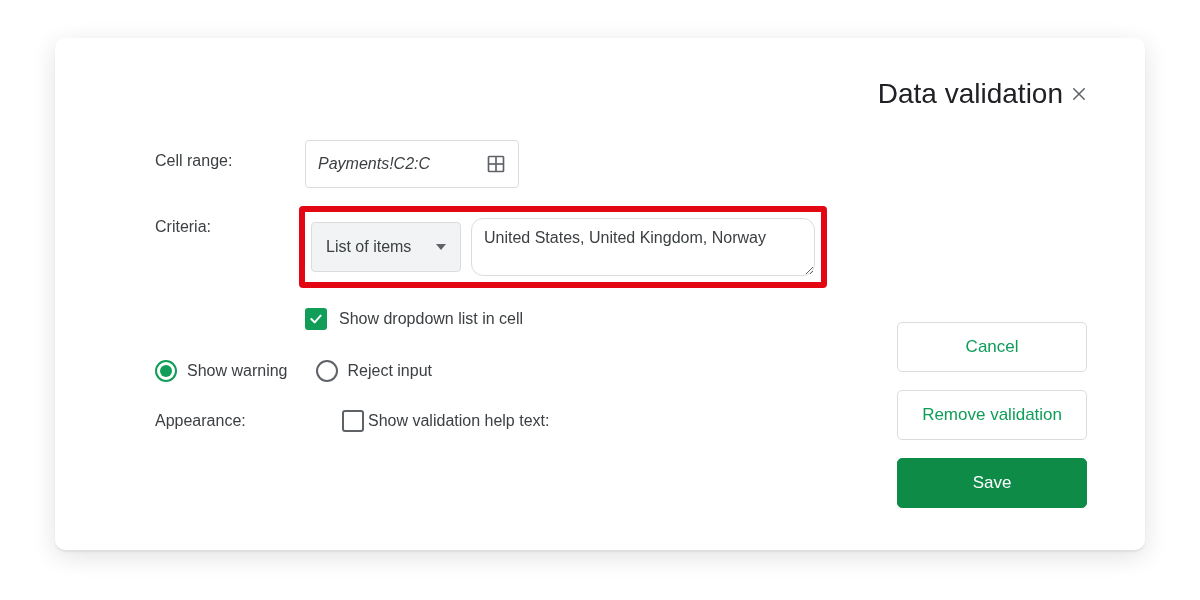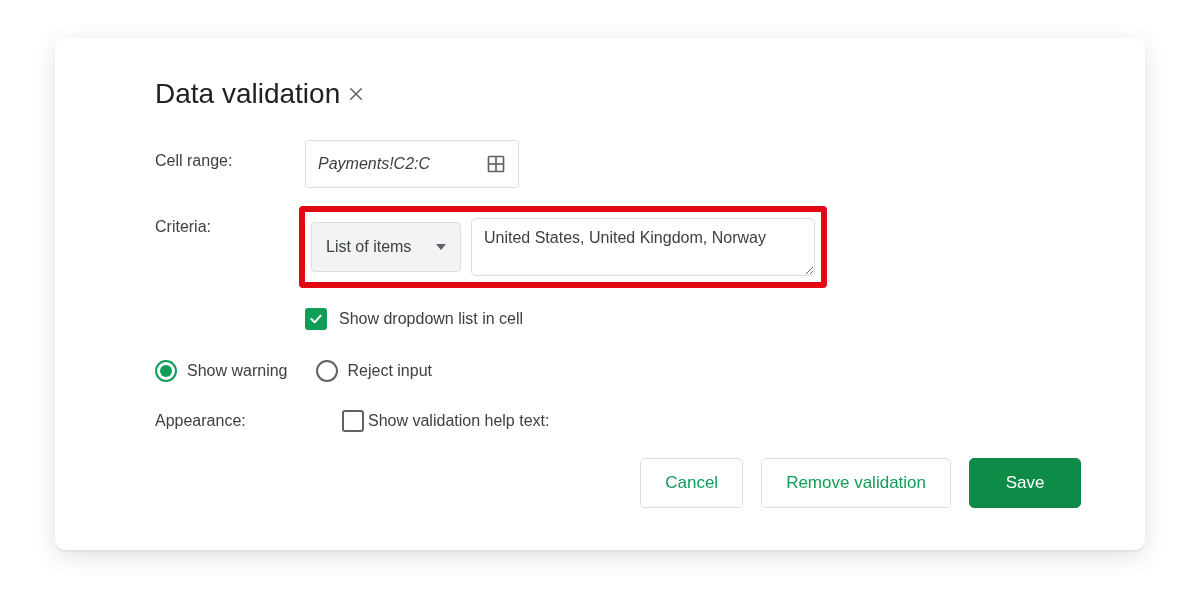--- a/index.html
+++ b/index.html
@@ -7,21 +7,21 @@
   .stage { width: 1200px; height: 600px; position: relative; }
   .dialog {
     position: absolute;
     left: 55px; top: 38px;
     width: 1090px; height: 512px;
     background: #fff;
     border-radius: 10px;
     box-shadow: 0 2px 2px rgba(0,0,0,0.06), 0 6px 24px rgba(0,0,0,0.12);
     padding: 40px 50px 40px 100px;
   }
-  .titlebar { display: flex; align-items: center; justify-content: flex-start; margin-bottom: 30px; }
+  .titlebar { display: flex; align-items: center; justify-content: flex-end; margin-bottom: 30px; }
   .title { font-size: 28px; color: #202124; font-weight: 400; }
   .close-x { width: 32px; height: 32px; display: flex; align-items: center; justify-content: center; cursor: pointer; color: #5f6368; }
   .close-x svg { width: 18px; height: 18px; }
 
   .row { display: flex; align-items: flex-start; margin-bottom: 18px; }
   .row .label { width: 150px; font-size: 16px; color: #3c4043; padding-top: 12px; }
   .row .controls { flex: 1; display: flex; align-items: flex-start; gap: 10px; }
 
   .text-input {
     border: 1px solid #dadce0; border-radius: 4px; background: #fff;
@@ -38,39 +38,39 @@
     margin-left: -6px;
   }
   .dropdown-btn {
     border: 1px solid #dadce0; border-radius: 4px; background: #f1f3f4;
     height: 50px; padding: 0 14px; font-size: 16px; color: #3c4043;
     display: flex; align-items: center; gap: 8px; cursor: pointer;
     width: 150px; justify-content: space-between;
   }
   .caret { width: 0; height: 0; border-left: 5px solid transparent; border-right: 5px solid transparent; border-top: 6px solid #5f6368; }
   .textarea {
-    border: 1px solid #dadce0; border-radius: 5px; background: #fff;
+    border: 1px solid #dadce0; border-radius: 12px; background: #fff;
     width: 344px; height: 58px; padding: 8px 12px; font-size: 16px; color: #3c4043;
     resize: both; overflow: auto; font-family: inherit; line-height: 1.35;
   }
 
   .chk-row { display: flex; align-items: center; gap: 12px; margin-left: 150px; margin-top: 20px; margin-bottom: 20px; }
   .chk { width: 22px; height: 22px; border-radius: 3px; display: flex; align-items: center; justify-content: center; cursor: pointer; }
   .chk.checked { background: #0f9d58; }
   .chk.unchecked { background: #fff; border: 2px solid #5f6368; }
   .chk svg { width: 16px; height: 16px; color: #fff; }
   .chk-label { font-size: 16px; color: #3c4043; }
 
   .radio-group { display: flex; align-items: center; gap: 28px; }
   .radio-item { display: flex; align-items: center; gap: 10px; cursor: pointer; }
   .radio { width: 22px; height: 22px; border-radius: 50%; border: 2px solid #5f6368; display: flex; align-items: center; justify-content: center; }
   .radio.selected { border-color: #0f9d58; }
   .radio.selected::after { content: ""; width: 12px; height: 12px; border-radius: 50%; background: #0f9d58; }
 
-  .footer { position: absolute; right: 64px; bottom: 42px; display: flex; gap: 18px; }
+  .footer { position: absolute; right: 58px; bottom: 42px; display: flex; gap: 18px; flex-direction: column; }
   .btn { height: 50px; padding: 0 24px; border-radius: 5px; font-size: 17px; font-weight: 500; display: flex; align-items: center; justify-content: center; cursor: pointer; }
   .btn.outline { background: #fff; border: 1px solid #dadce0; color: #0f9d58; }
   .btn.primary { background: #0f8b48; border: 1px solid #0f8b48; color: #fff; min-width: 112px; }
 </style>
 </head>
 <body>
 
 <div class="stage">
   <div class="dialog">
 

